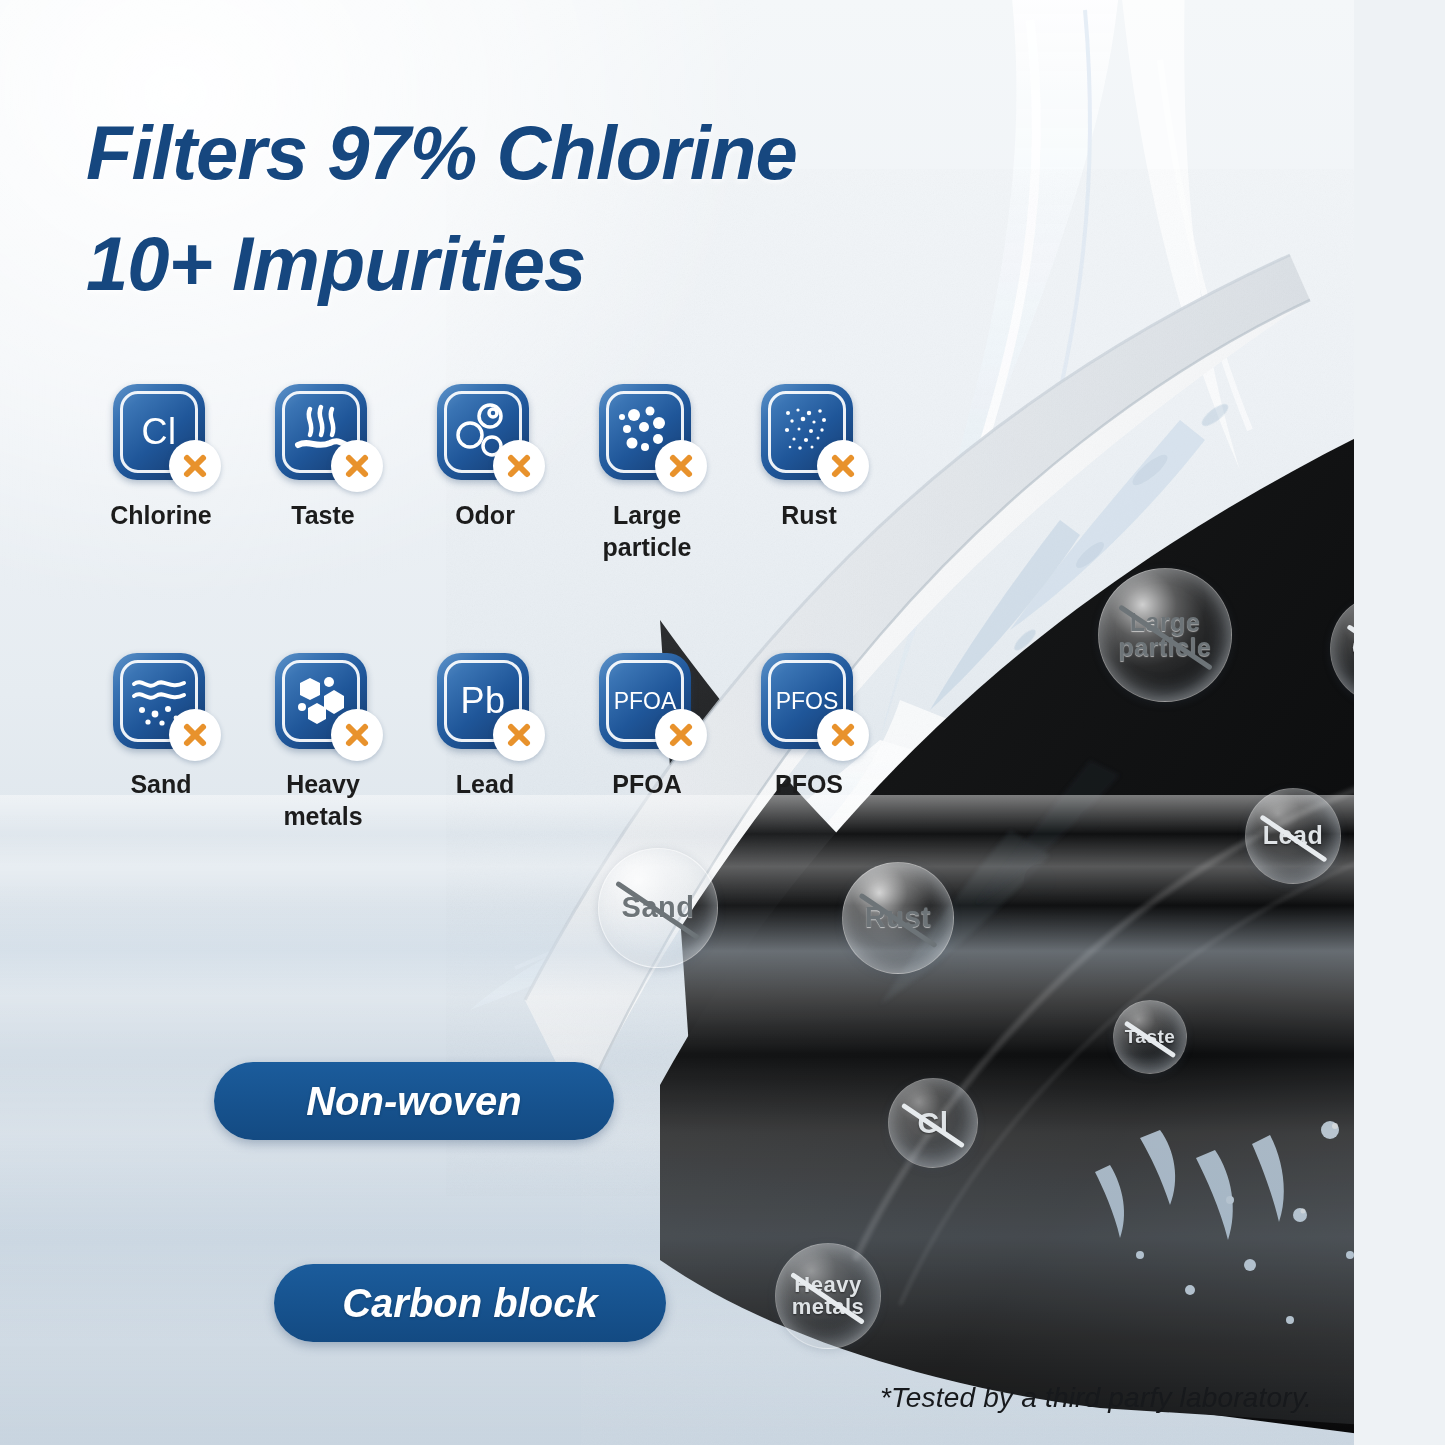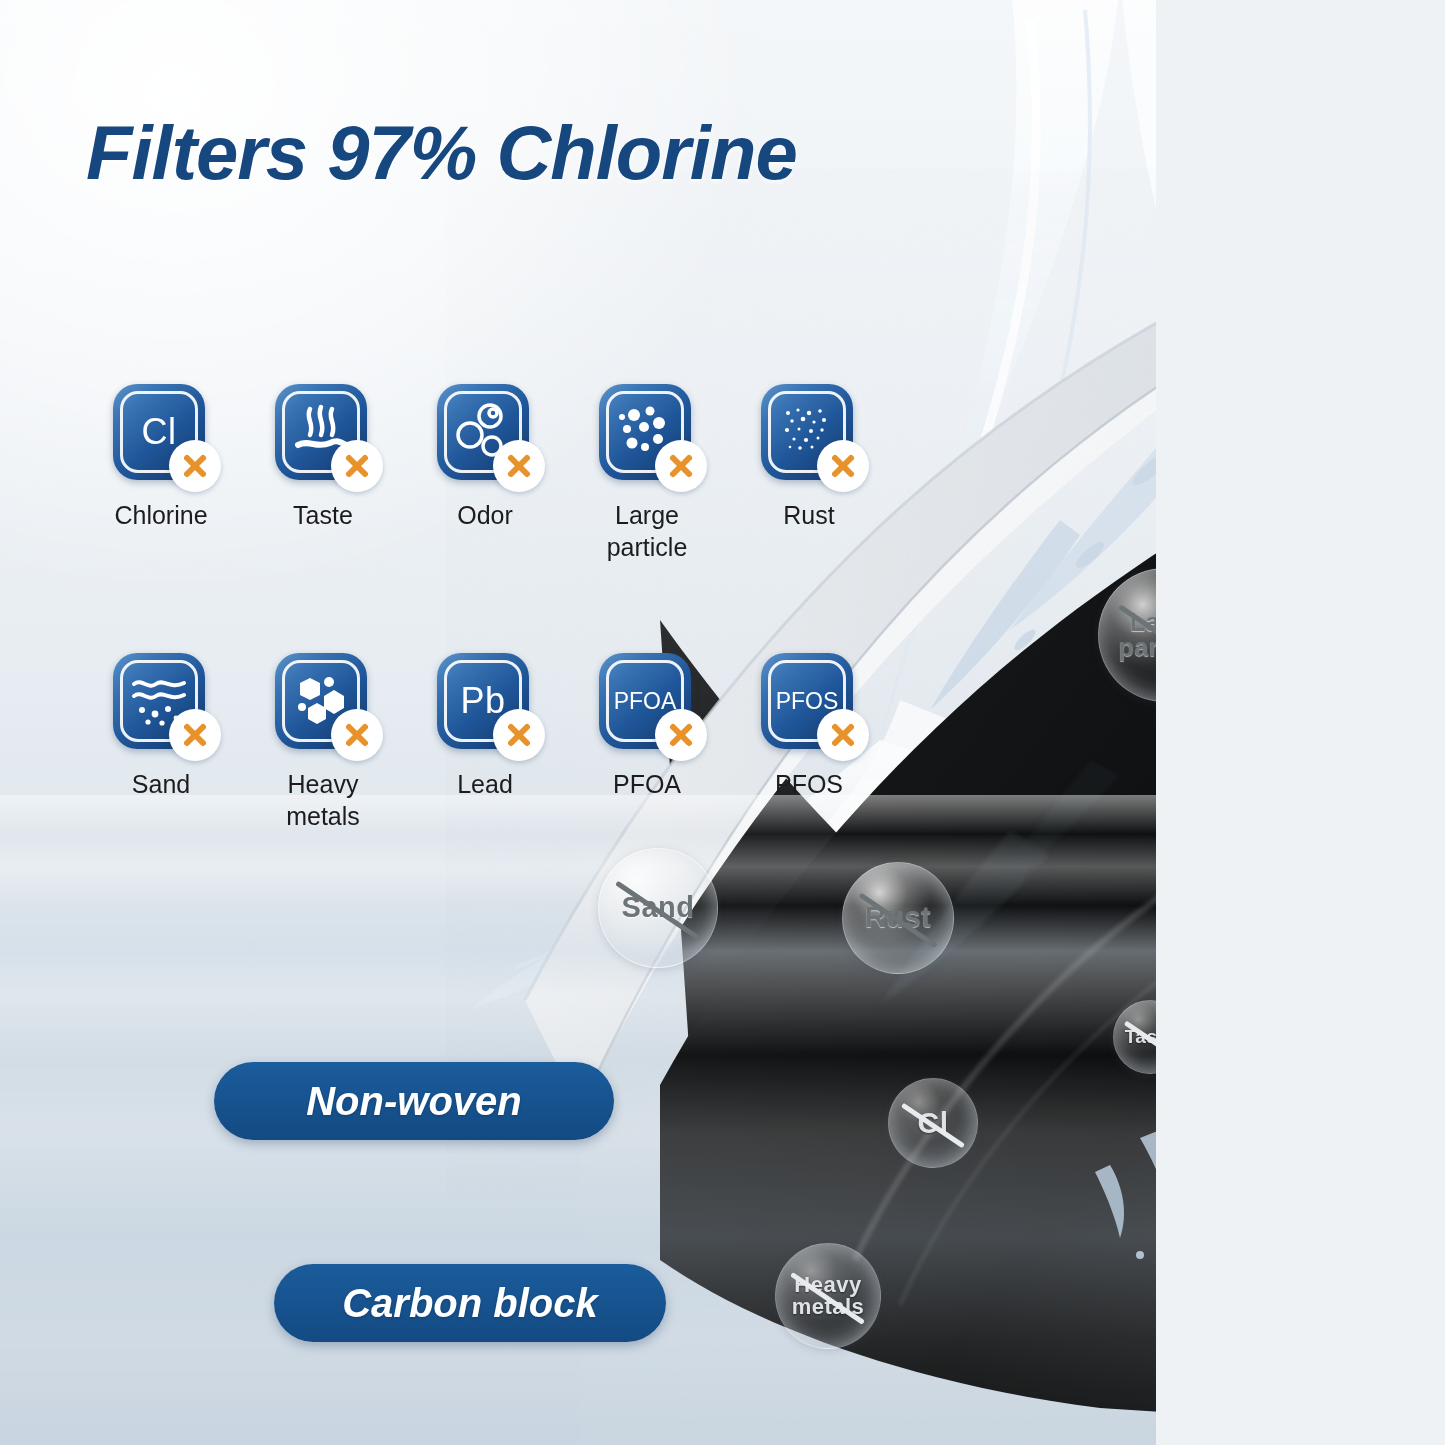--- a/index.html
+++ b/index.html
@@ -2,21 +2,21 @@
 <html><head>
 <meta charset="utf-8">
 <style>
   html,body{margin:0;padding:0;}
   body{
     width:1445px;height:1445px;overflow:hidden;
     font-family:"Liberation Sans", sans-serif;
     background:#eef2f5;
   }
   #stage{
-    position:relative;width:1156px;height:1445px;overflow:hidden;
+    position:relative;width:1354px;height:1445px;overflow:hidden;
     background:
       linear-gradient(to bottom,
         #f4f7f9 0%,
         #eef2f6 28%,
         #e6ecf1 48%,
         #dde5ec 62%,
         #d3dde6 74%,
         #cdd8e2 86%,
         #c9d5e0 100%);
   }
@@ -79,21 +79,21 @@
   }
   .tile-text.small{font-size:23px;letter-spacing:0;}
   .badge{
     position:absolute;right:-8px;bottom:-6px;width:52px;height:52px;border-radius:50%;
     background:#fff;box-shadow:0 2px 5px rgba(40,70,110,.25);
     display:flex;align-items:center;justify-content:center;
   }
   .badge svg{display:block;}
   .icon-label{
     margin-top:14px;text-align:center;color:#1c1c1c;
-    font-size:25px;line-height:1.26;font-weight:400;
+    font-size:25px;line-height:1.26;font-weight:700;
   }
 
   
   .note-box{
     position:absolute;left:104px;top:838px;width:404px;height:143px;
     border-radius:22px;
     background:linear-gradient(120deg,#1763ab 0%,#115ba2 45%,#0d4f91 100%);
     border:5px solid rgba(255,255,255,.93);
     box-shadow:0 5px 14px rgba(30,60,100,.26);
     box-sizing:border-box;
@@ -312,20 +312,21 @@
       <circle cx="1452" cy="838" r="44" fill="#ffffff" opacity=".18"></circle>
       <circle cx="1452" cy="838" r="44" fill="none" stroke="#ffffff" stroke-width="1.5" opacity=".45"></circle>
     </g>
   </svg>
 
   <div class="glow-tl"></div>
   <div class="water-bands"></div>
 
   <div class="headline">
     <span class="l1">Filters 97% Chlorine</span>
+    <span class="l2">10+ Impurities</span>
   </div>
 
   <div class="icon-grid">
 
     <div class="icon-row r1">
 
       <div class="icon-cell">
         <div class="icon-badge-wrap">
           <div class="tile">
               <div class="tile-inner">
@@ -587,20 +588,21 @@
         <div class="icon-label">PFOS</div>
       </div>
 
     </div>
   </div>
 
 
   <div class="pill" id="pill-nonwoven">Non-woven</div>
   <div class="pill" id="pill-carbon">Carbon block</div>
 
+  <div class="footnote">*Tested by a third parfy laboratory.</div>
 
   <div id="bubble-layer">
       <div class="bubble light" style="left: 1098px; top: 568px; width: 132px; height: 132px;">
         <span class="btxt" style="font-size: 25px;">Large<br>particle</span>
         <span class="slash"></span>
       </div>
       <div class="bubble dark" style="left: 1330px; top: 594px; width: 108px; height: 108px;">
         <span class="btxt" style="font-size: 27px;">Odor</span>
         <span class="slash"></span>
       </div>

